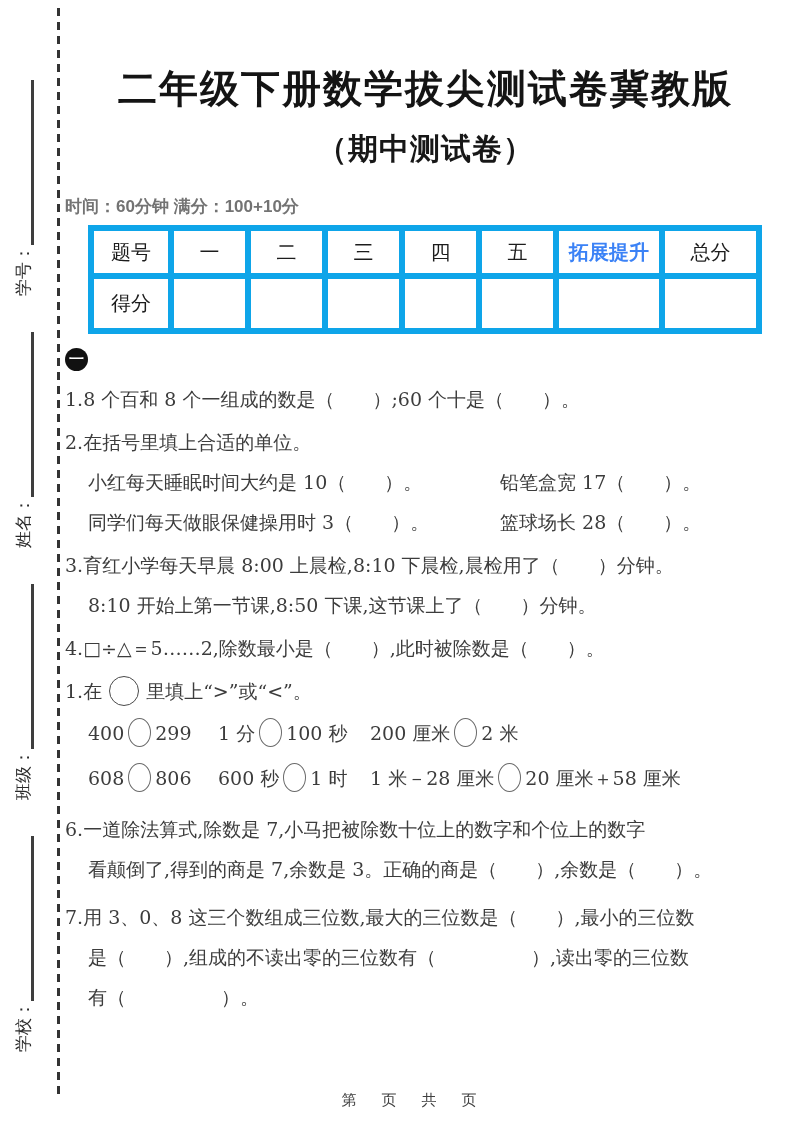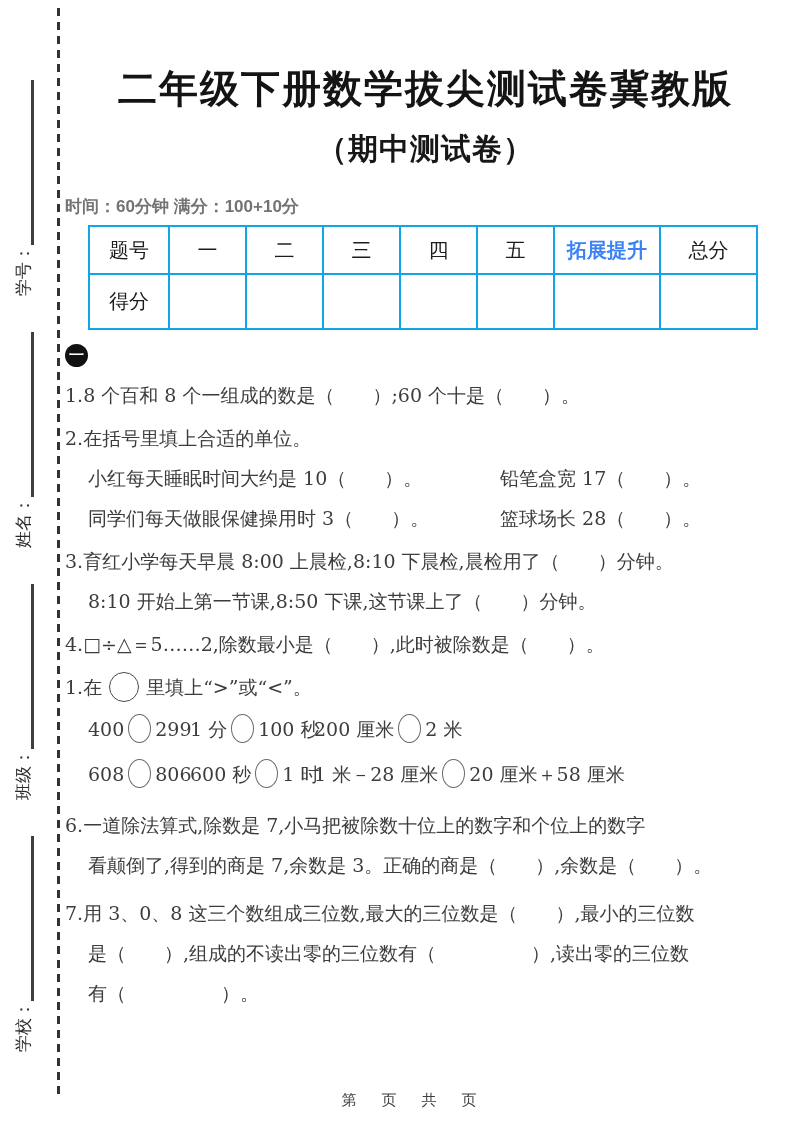--- a/index.html
+++ b/index.html
@@ -46,21 +46,21 @@
     margin-top:25px; text-align:left;
     font-family:"Liberation Sans", sans-serif; font-weight:600;
     font-size:17px; color:#737373; padding-right:2px;
   }
 
   table.score {
     margin:7px 0 0 23px; border-collapse:collapse; width:668px; table-layout:fixed;
     font-family:"Liberation Sans", sans-serif;
   }
   table.score td {
-    border:2px solid #0ea5e9; text-align:center; vertical-align:middle;
+    border:6px solid #0ea5e9; text-align:center; vertical-align:middle;
     font-size:20px; color:#1c1c1c; font-weight:400;
   }
   table.score tr.hdr td { height:48px; }
   table.score tr.scr td { height:55px; }
   table.score td.bold { font-weight:700; color:#3b82f6; }
 
   .section-header {
     margin-top:14px; display:flex; align-items:center; gap:8px;
     font-family:"Liberation Sans", sans-serif;
   }
@@ -72,21 +72,21 @@
   .sec-title { font-size:19px; font-weight:700; color:#1d1d1d; letter-spacing:0.5px; white-space:nowrap; }
 
   .q { font-size:19px; line-height:40px; white-space:nowrap; color:#3c3c3c; }
   .q .cont { padding-left:23px; }
   .qgap { margin-top:3px; }
   .qgap2 { margin-top:8px; }
 
   .tworow { display:flex; padding-left:23px; }
   .tworow .lcol { width:412px; flex:none; }
 
-  .q5row { display:flex; padding-left:23px; line-height:45px; }
+  .q5row { display:flex; padding-left:23px; line-height:45px;gap:28px; }
   .q5row .c1 { width:102px; flex:none; }
   .q5row .c2 { width:124px; flex:none; }
 
   .big-circle {
     display:inline-block; width:30px; height:30px; border:1.6px solid #4a4a4a;
     border-radius:50%; vertical-align:-8px; margin:0 7px;
   }
   .cmp-circle {
     display:inline-block; width:23px; height:29px; border:1.4px solid #6a6a6a;
     border-radius:50%; vertical-align:-7px; margin:0 4px;

